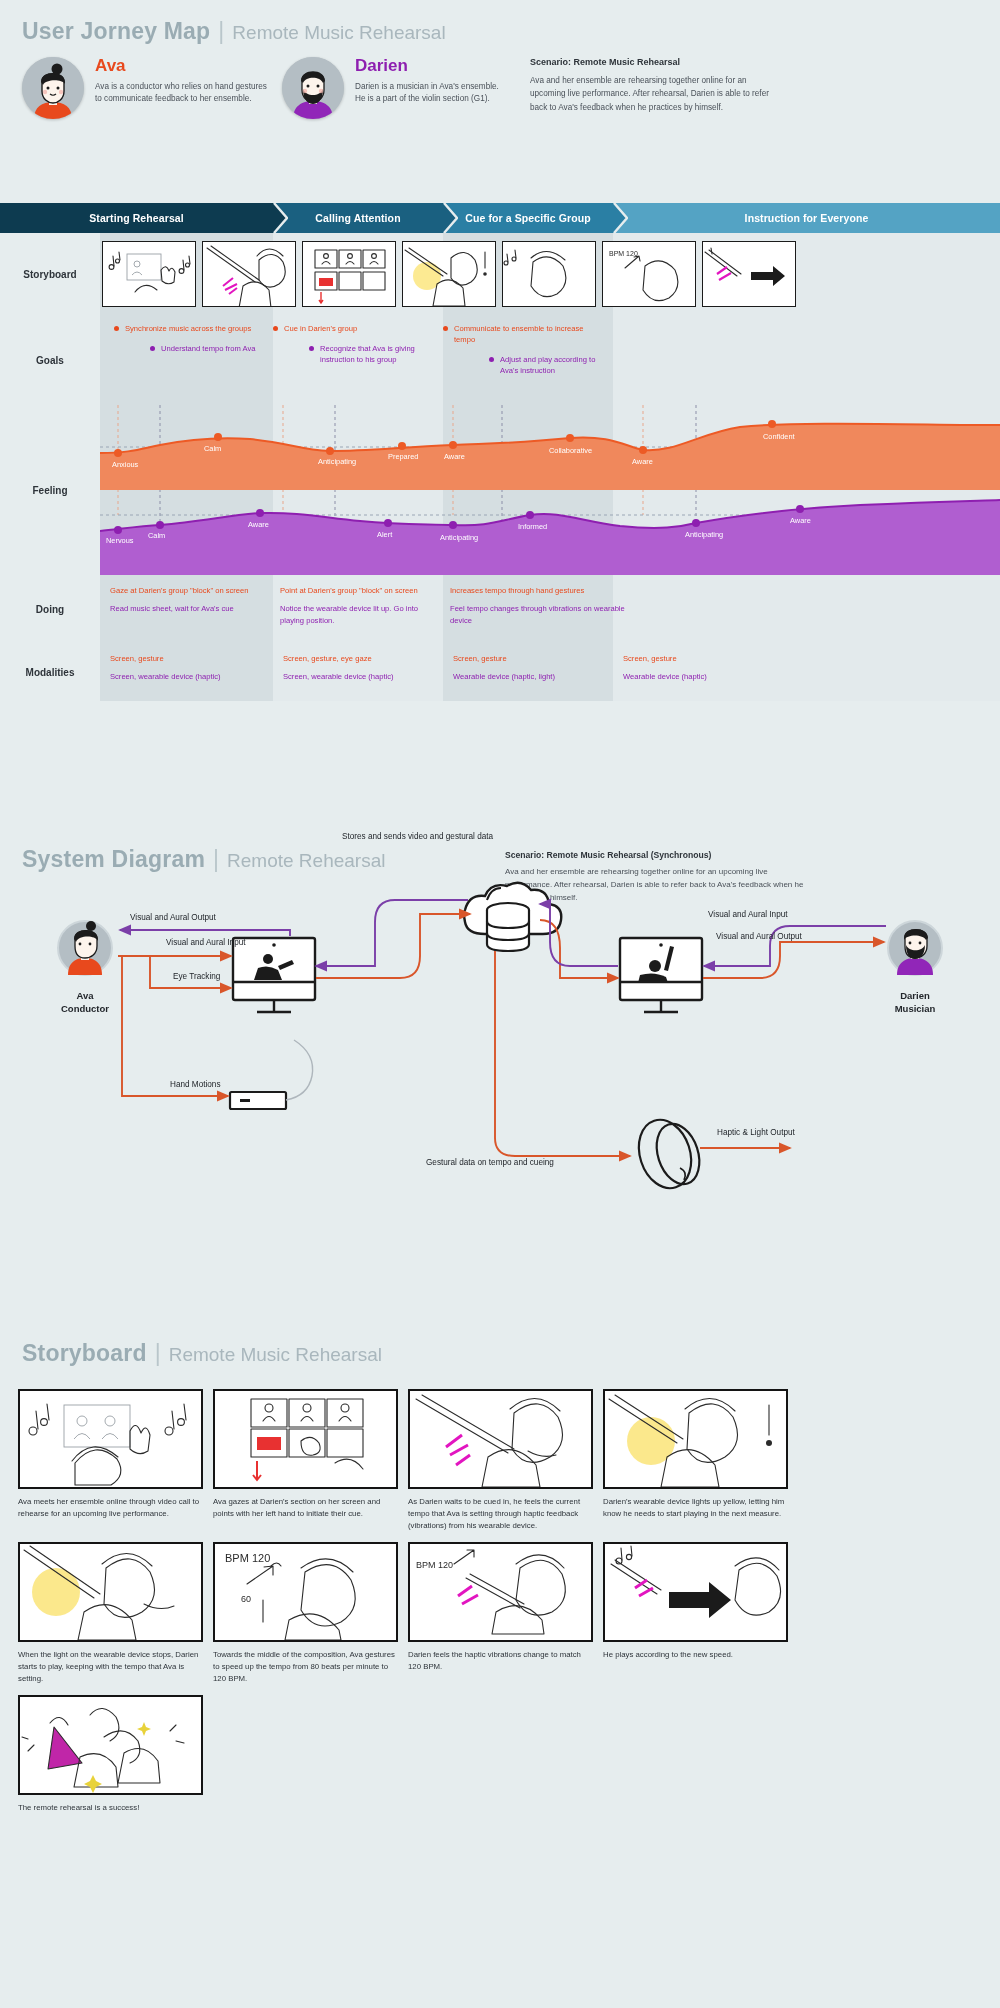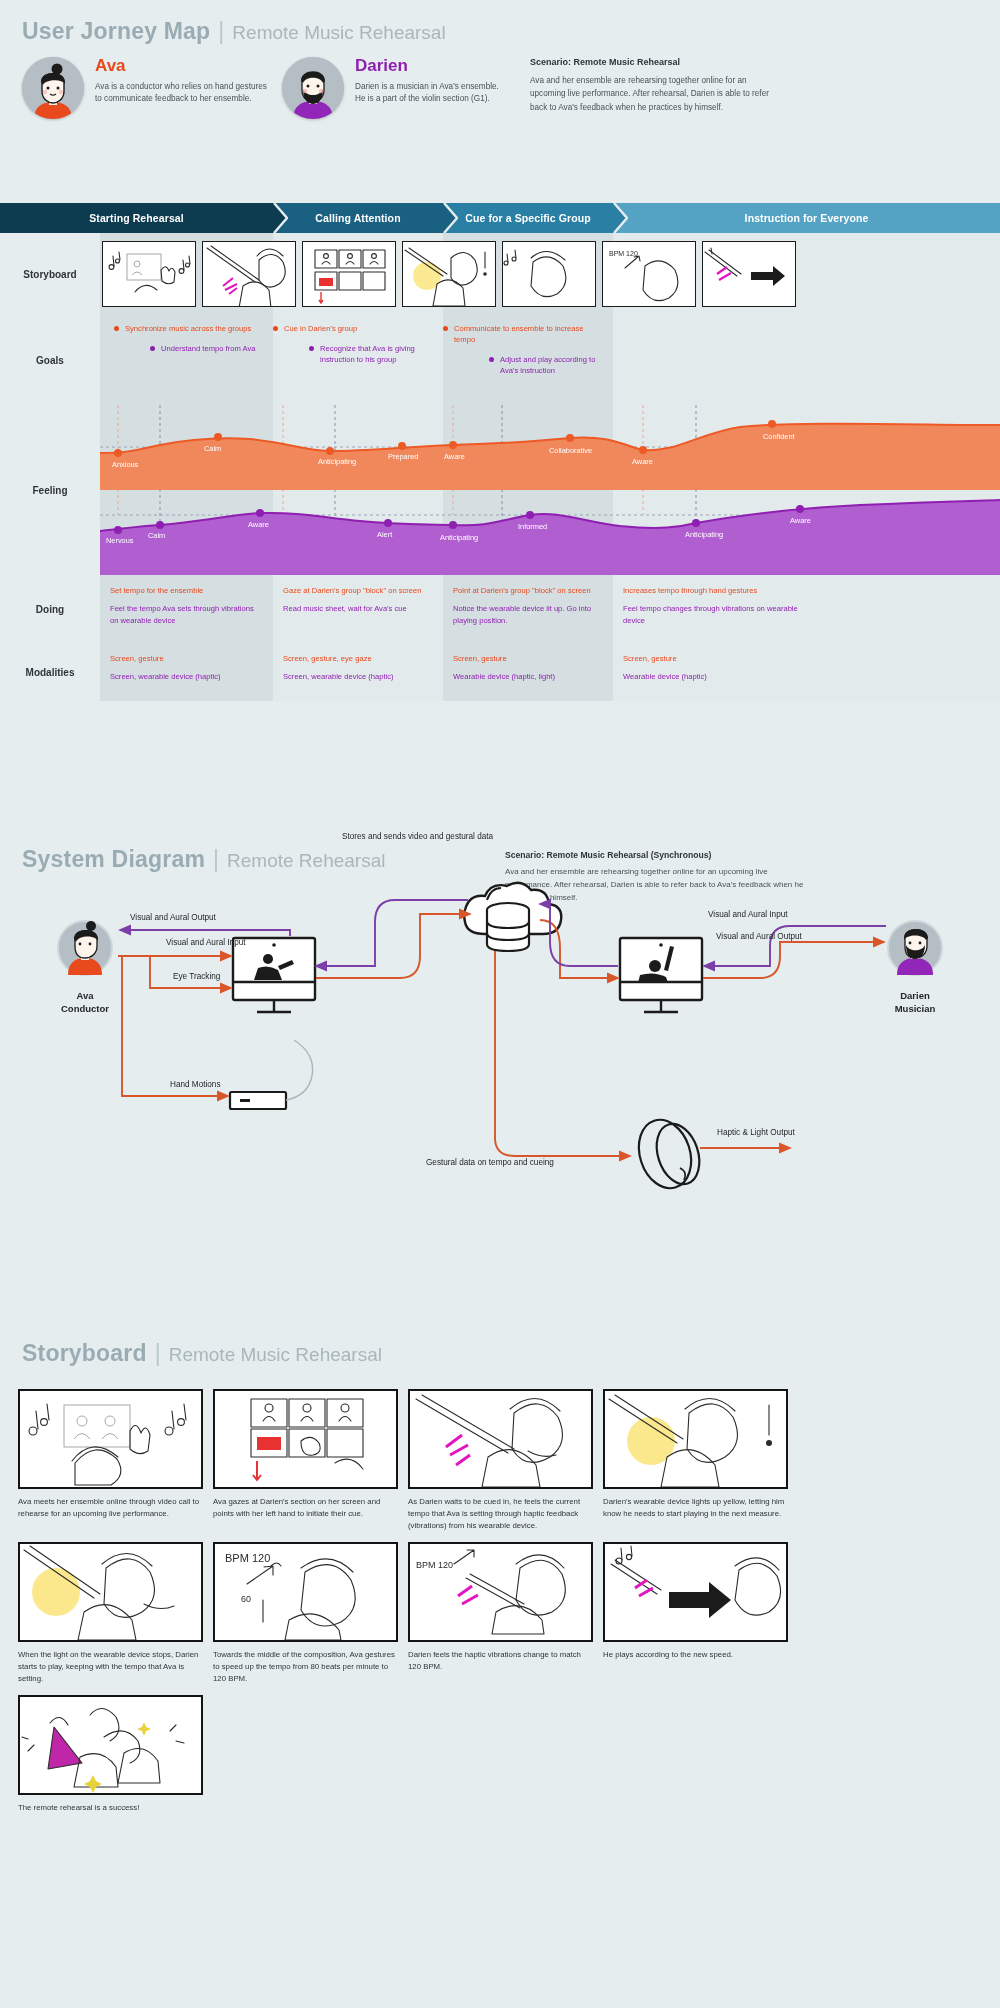--- a/index.html
+++ b/index.html
@@ -443,24 +443,20 @@
   <div class="row row-doing">
     <div class="rlabel">Doing</div>
     <div class="rbody">
       <div class="bands">
         <div class="band-a bw0"></div>
           <div class="band-b bw1"></div>
         <div class="band-a bw2"></div>
           <div class="band-b bw3"></div>
       </div>
       <div class="cellcols">
-        <div class="ccol" style="width:173px;">
-          <div class="ctext o">Set tempo for the ensemble</div>
-          <div class="ctext p">Feel the tempo Ava sets through vibrations on wearable device</div>
-        </div>
         <div class="ccol" style="width:170px;">
           <div class="ctext o">Gaze at Darien's group "block" on screen</div>
           <div class="ctext p">Read music sheet, wait for Ava's cue</div>
         </div>
         <div class="ccol" style="width:170px;">
           <div class="ctext o">Point at Darien's group "block" on screen</div>
           <div class="ctext p">Notice the wearable device lit up. Go into playing position.</div>
         </div>
         <div class="ccol" style="width:387px;">
           <div class="ctext o">Increases tempo through hand gestures</div>

